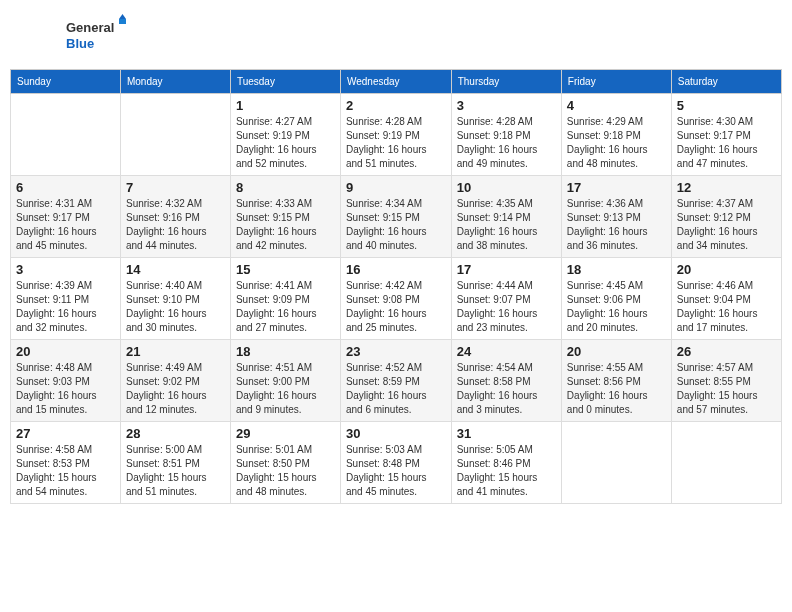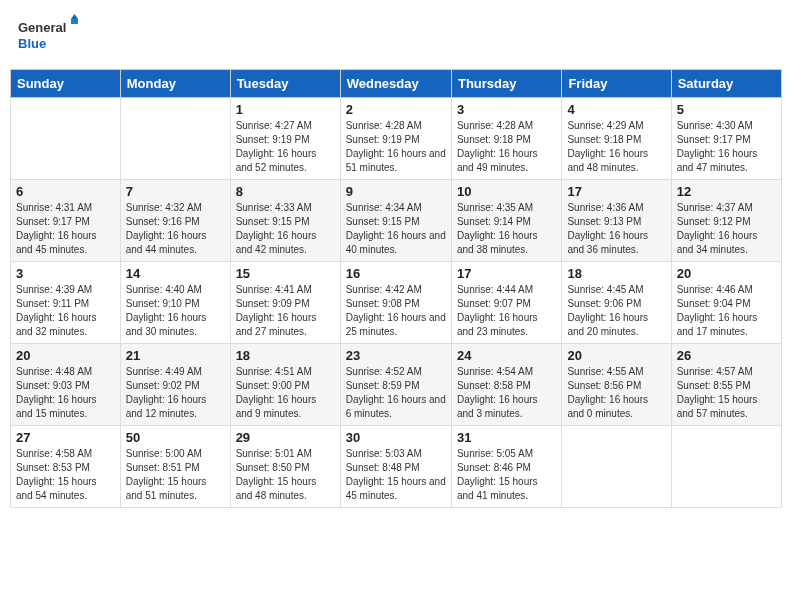--- a/index.html
+++ b/index.html
@@ -9,20 +9,21 @@
       width: 792px;
       min-height: 612px;
       padding: 10px;
     }
     .header-area {
       display: flex;
       align-items: flex-start;
       justify-content: space-between;
       margin-bottom: 4px;
       padding: 4px 8px;
+      margin-left: 48px;
     }
     .logo {
       display: flex;
       align-items: center;
       gap: 4px;
     }
     .title-area {
       text-align: right;
     }
     .month-title {
@@ -39,22 +40,22 @@
     .calendar {
       width: 100%;
       border-collapse: collapse;
       font-size: 11px;
     }
     .calendar th {
       background-color: #1565C0;
       color: #fff;
       text-align: left;
       padding: 6px 6px;
-      font-size: 13px;
-      font-weight: bold;
+      font-size: 10px;
+      font-weight: normal;
       border: 1px solid #ccc;
     }
     .calendar td {
       vertical-align: top;
       border: 1px solid #ddd;
       padding: 4px 5px;
       width: 113px;
       min-height: 70px;
       background: #fff;
     }
@@ -222,21 +223,21 @@
         <span class="day-number">26</span>
         <span class="day-info">Sunrise: 4:57 AM<br>Sunset: 8:55 PM<br>Daylight: 15 hours and 57 minutes.</span>
       </td>
       </tr>
       <tr>
         <td>
         <span class="day-number">27</span>
         <span class="day-info">Sunrise: 4:58 AM<br>Sunset: 8:53 PM<br>Daylight: 15 hours and 54 minutes.</span>
       </td>
         <td>
-        <span class="day-number">50</span>
+        <span class="day-number">28</span>
         <span class="day-info">Sunrise: 5:00 AM<br>Sunset: 8:51 PM<br>Daylight: 15 hours and 51 minutes.</span>
       </td>
         <td>
         <span class="day-number">29</span>
         <span class="day-info">Sunrise: 5:01 AM<br>Sunset: 8:50 PM<br>Daylight: 15 hours and 48 minutes.</span>
       </td>
         <td>
         <span class="day-number">30</span>
         <span class="day-info">Sunrise: 5:03 AM<br>Sunset: 8:48 PM<br>Daylight: 15 hours and 45 minutes.</span>
       </td>

